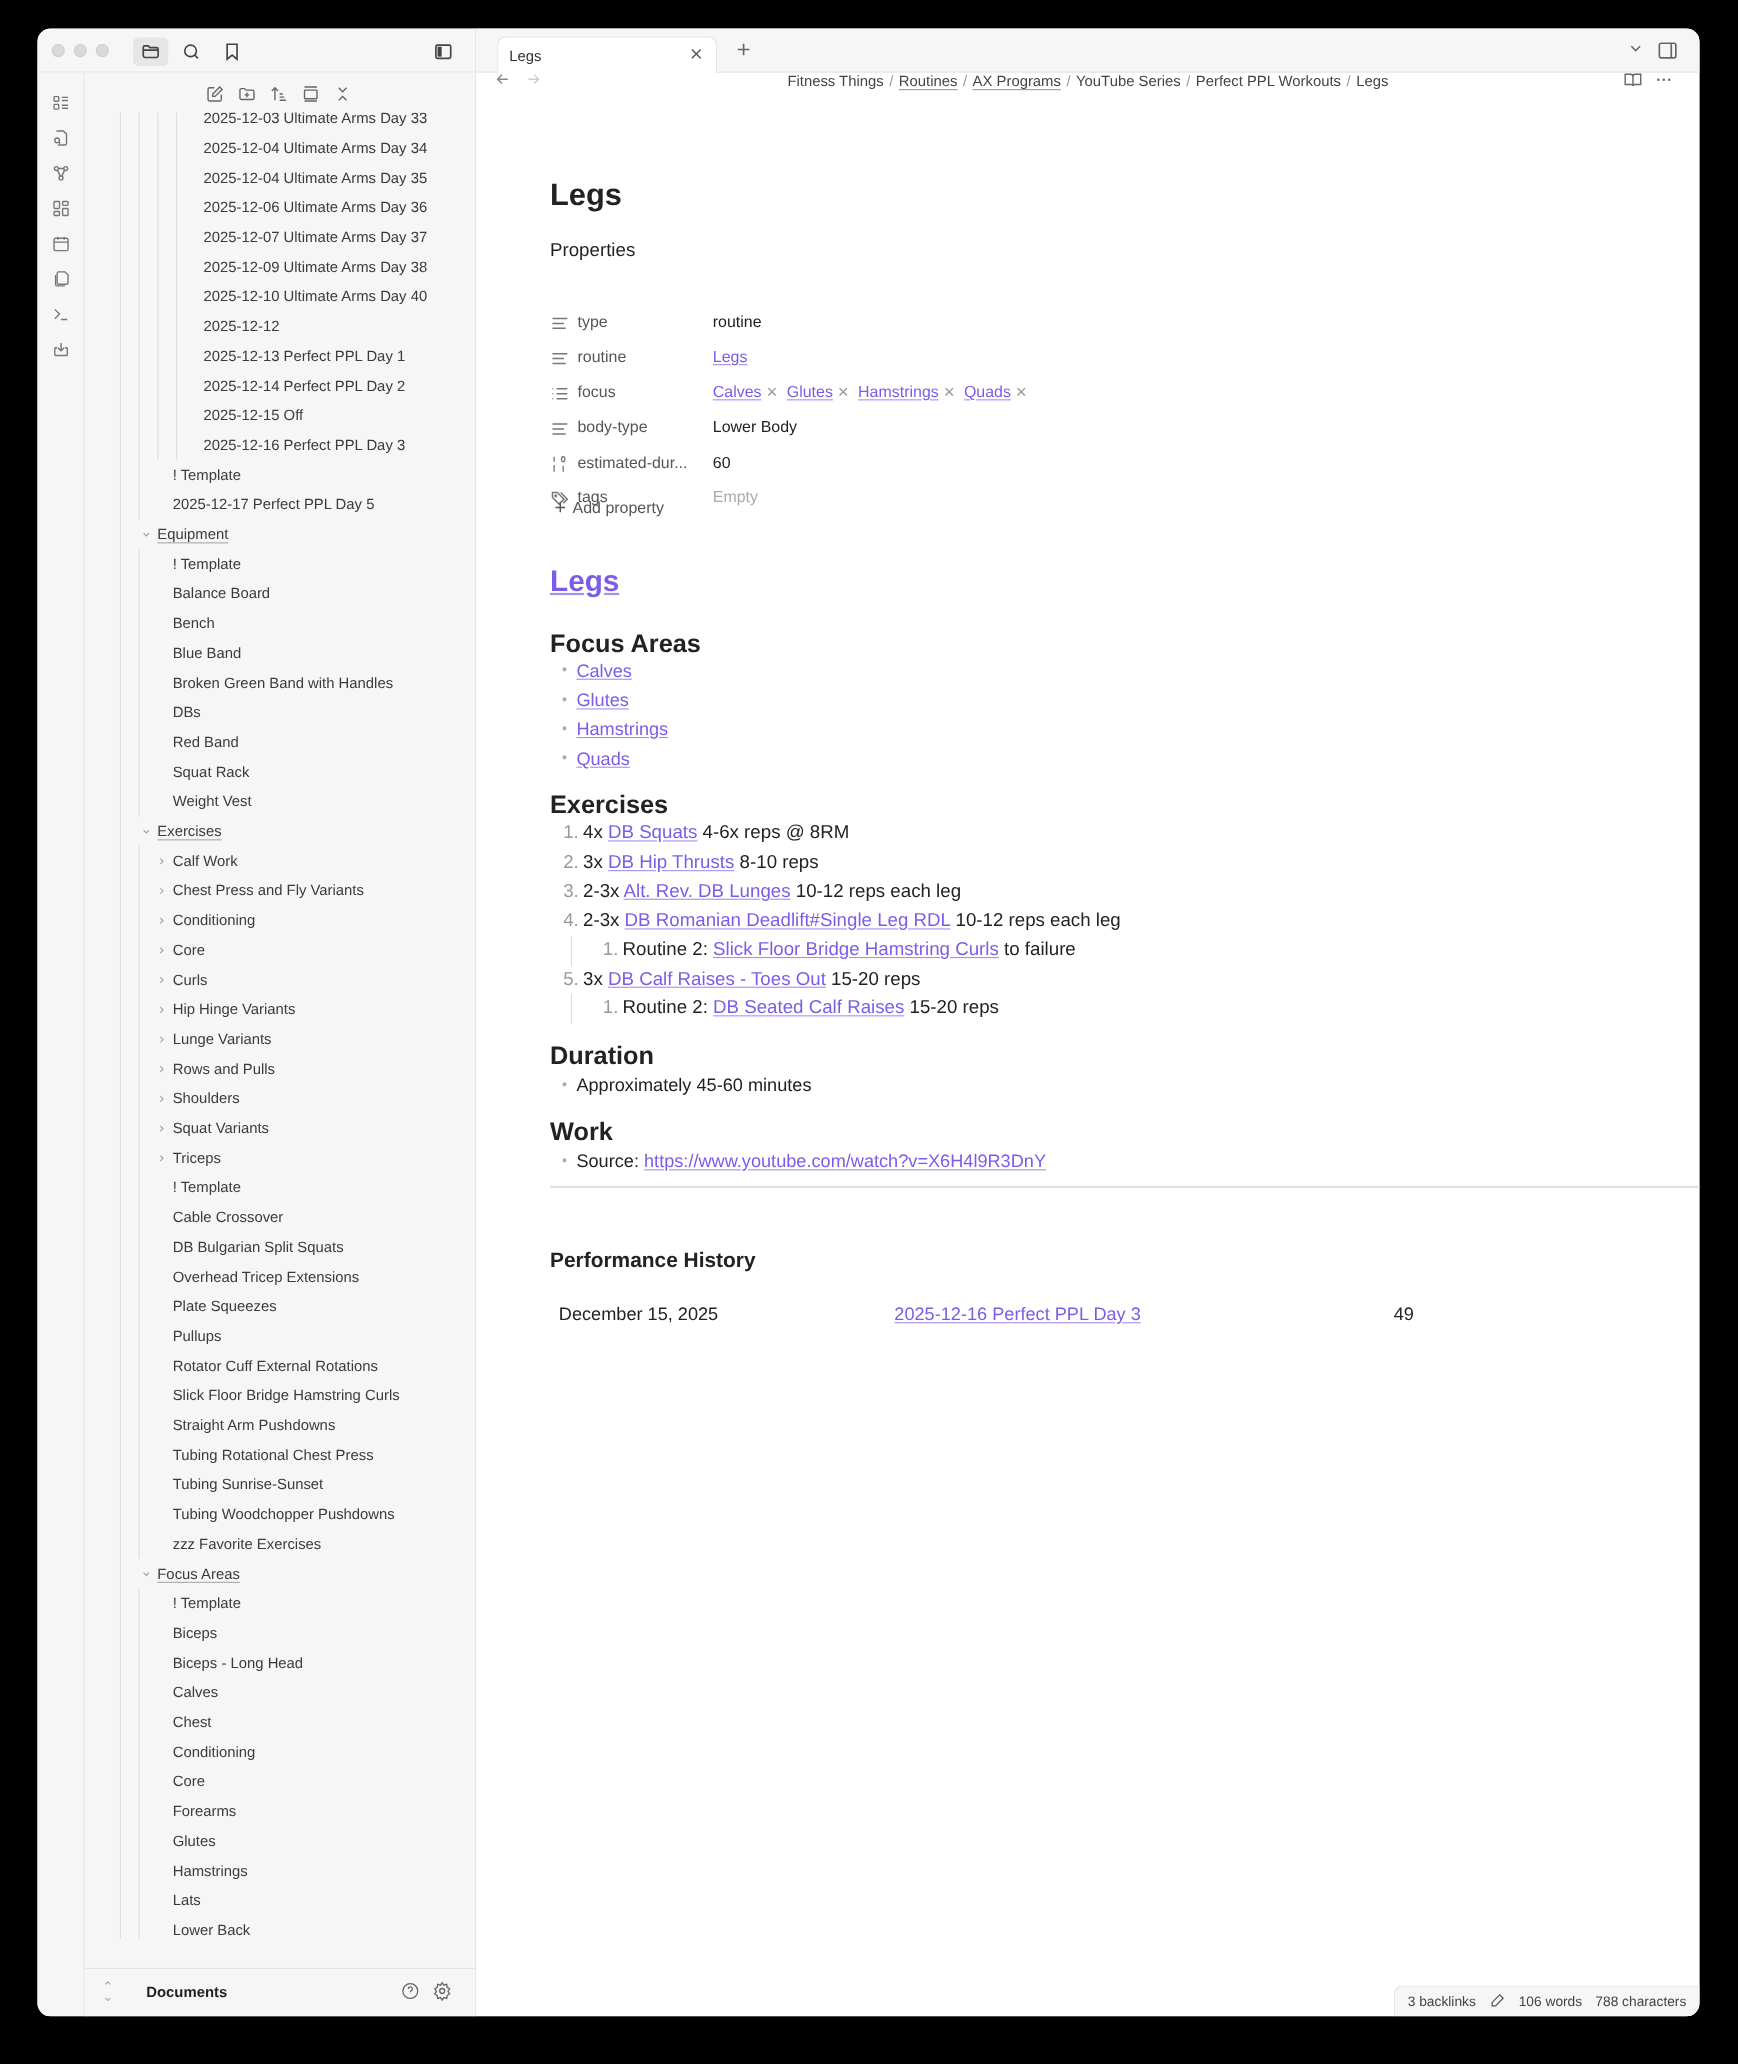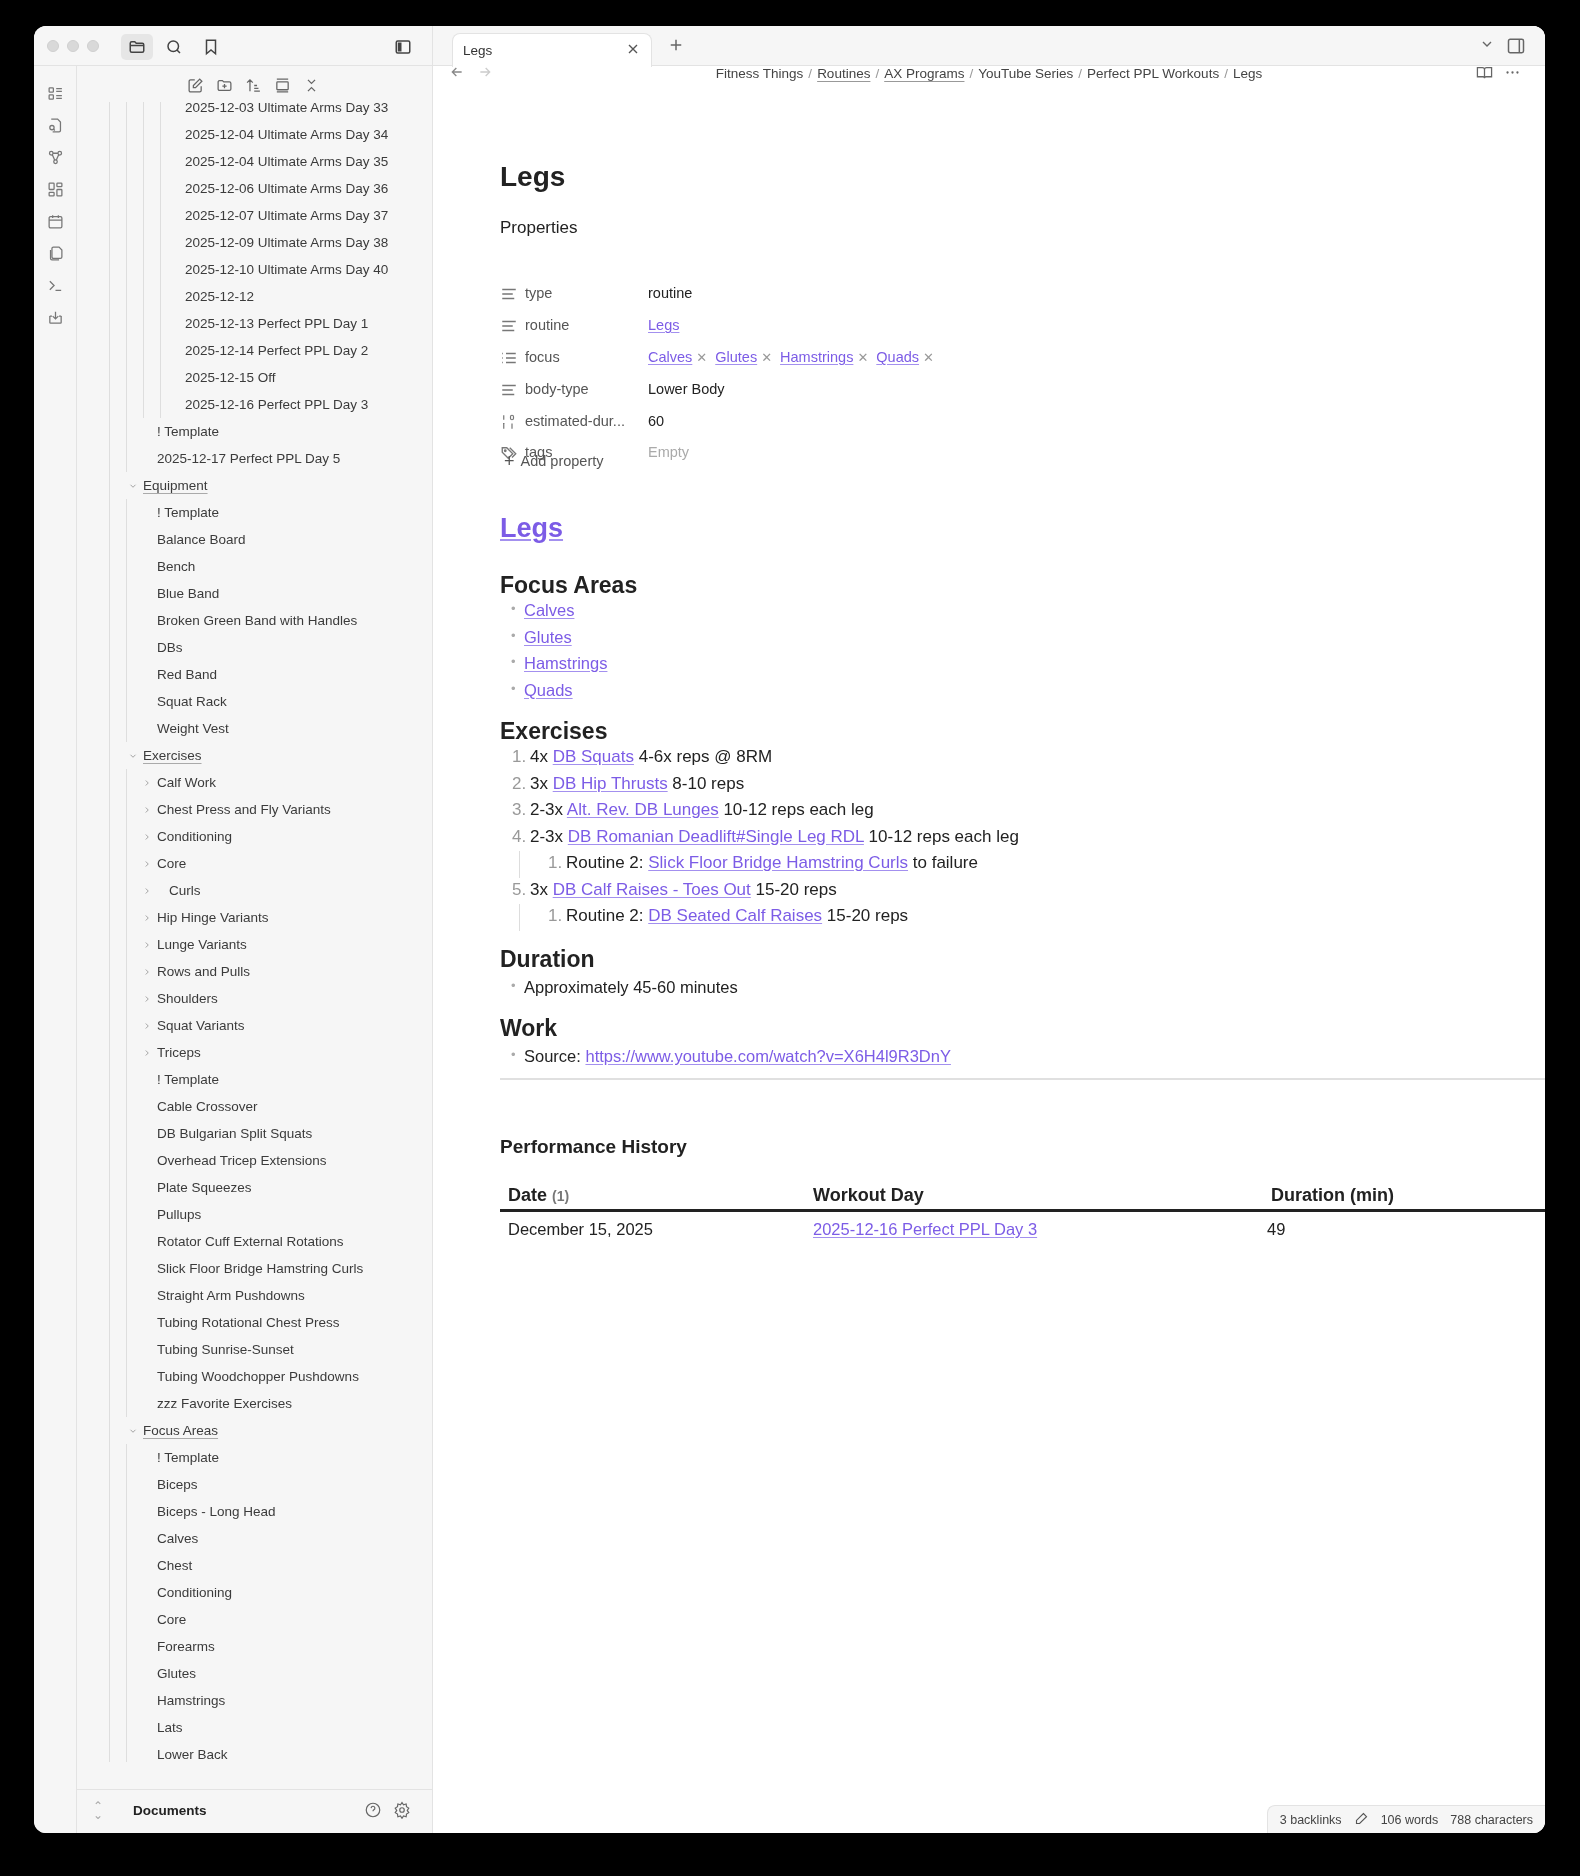--- a/index.html
+++ b/index.html
@@ -351,21 +351,21 @@
               </svg>
             </span>
             <span class="lbl" style="left:80px">Core</span>
           </div>
           <div class="row">
             <span class="chev" style="left:64px">
               <svg viewBox="0 0 24 24" fill="none" stroke="currentColor" stroke-width="2.2">
                 <path d="M9 6l6 6-6 6"></path>
               </svg>
             </span>
-            <span class="lbl" style="left:92px">Curls</span>
+            <span class="lbl" style="left:80px">Curls</span>
           </div>
           <div class="row">
             <span class="chev" style="left:64px">
               <svg viewBox="0 0 24 24" fill="none" stroke="currentColor" stroke-width="2.2">
                 <path d="M9 6l6 6-6 6"></path>
               </svg>
             </span>
             <span class="lbl" style="left:80px">Hip Hinge Variants</span>
           </div>
           <div class="row">
@@ -645,25 +645,20 @@
       <div class="h2" style="top:840px">Duration</div>
       <div class="bul" style="top:872px"><span class="t">Approximately 45-60 minutes</span></div>
 
       <div class="h2" style="top:909px">Work</div>
       <div class="bul" style="top:941px"><span class="t">Source: </span><a class="link">https://www.youtube.com/watch?v=X6H4l9R3DnY</a></div>
 
       <div class="hr"></div>
 
       <div class="perf-h">Performance History</div>
       <div class="tbl">
-        <div class="thead">
-          <div class="th" style="left:8px"><span>Date</span> <span class="cnt">(1)</span></div>
-          <div class="th" style="left:313px">Workout Day</div>
-          <div class="th" style="left:771px">Duration (min)</div>
-        </div>
         <div id="tbl-body">
             <div class="tr">
       <div class="td" style="left:8px">December 15, 2025</div>
       <div class="td" style="left:313px"><a class="link">2025-12-16 Perfect PPL Day 3</a></div>
       <div class="td" style="left:767px">49</div>
     </div>
           </div>
       </div>
     </div>
 

